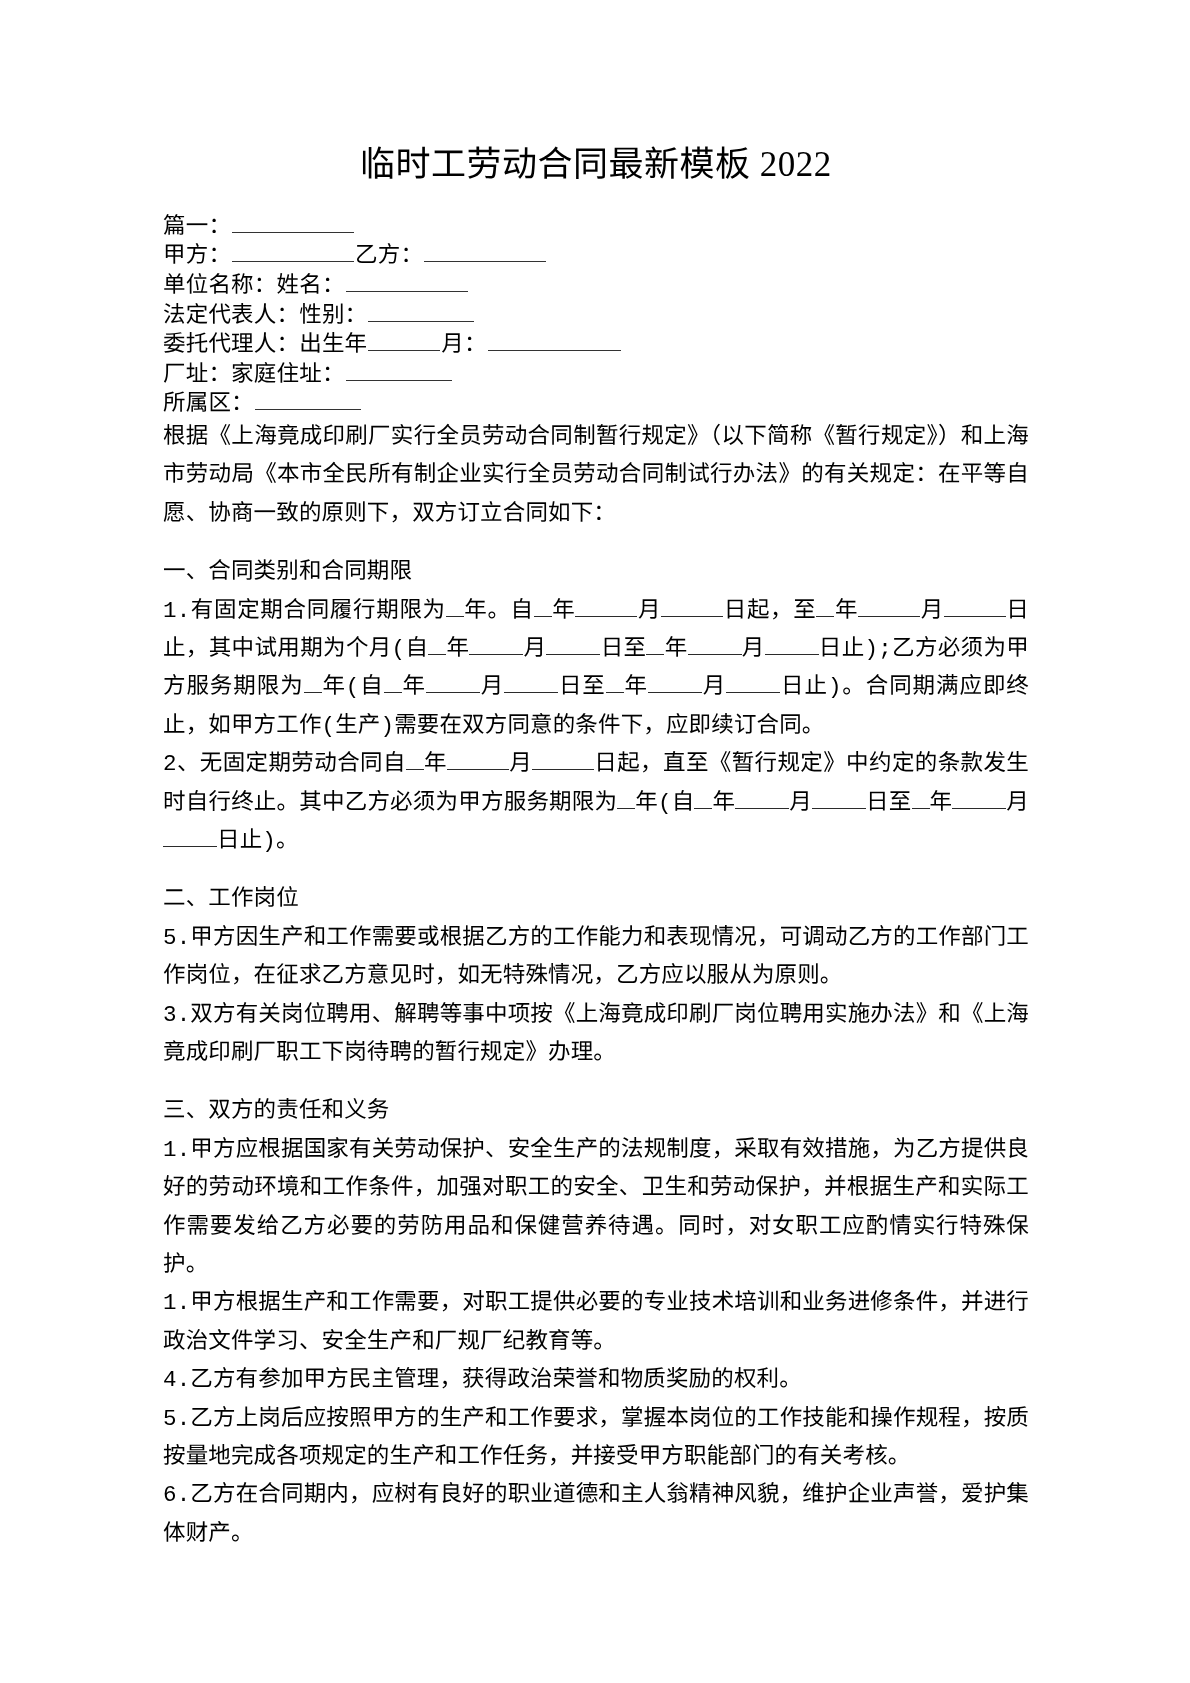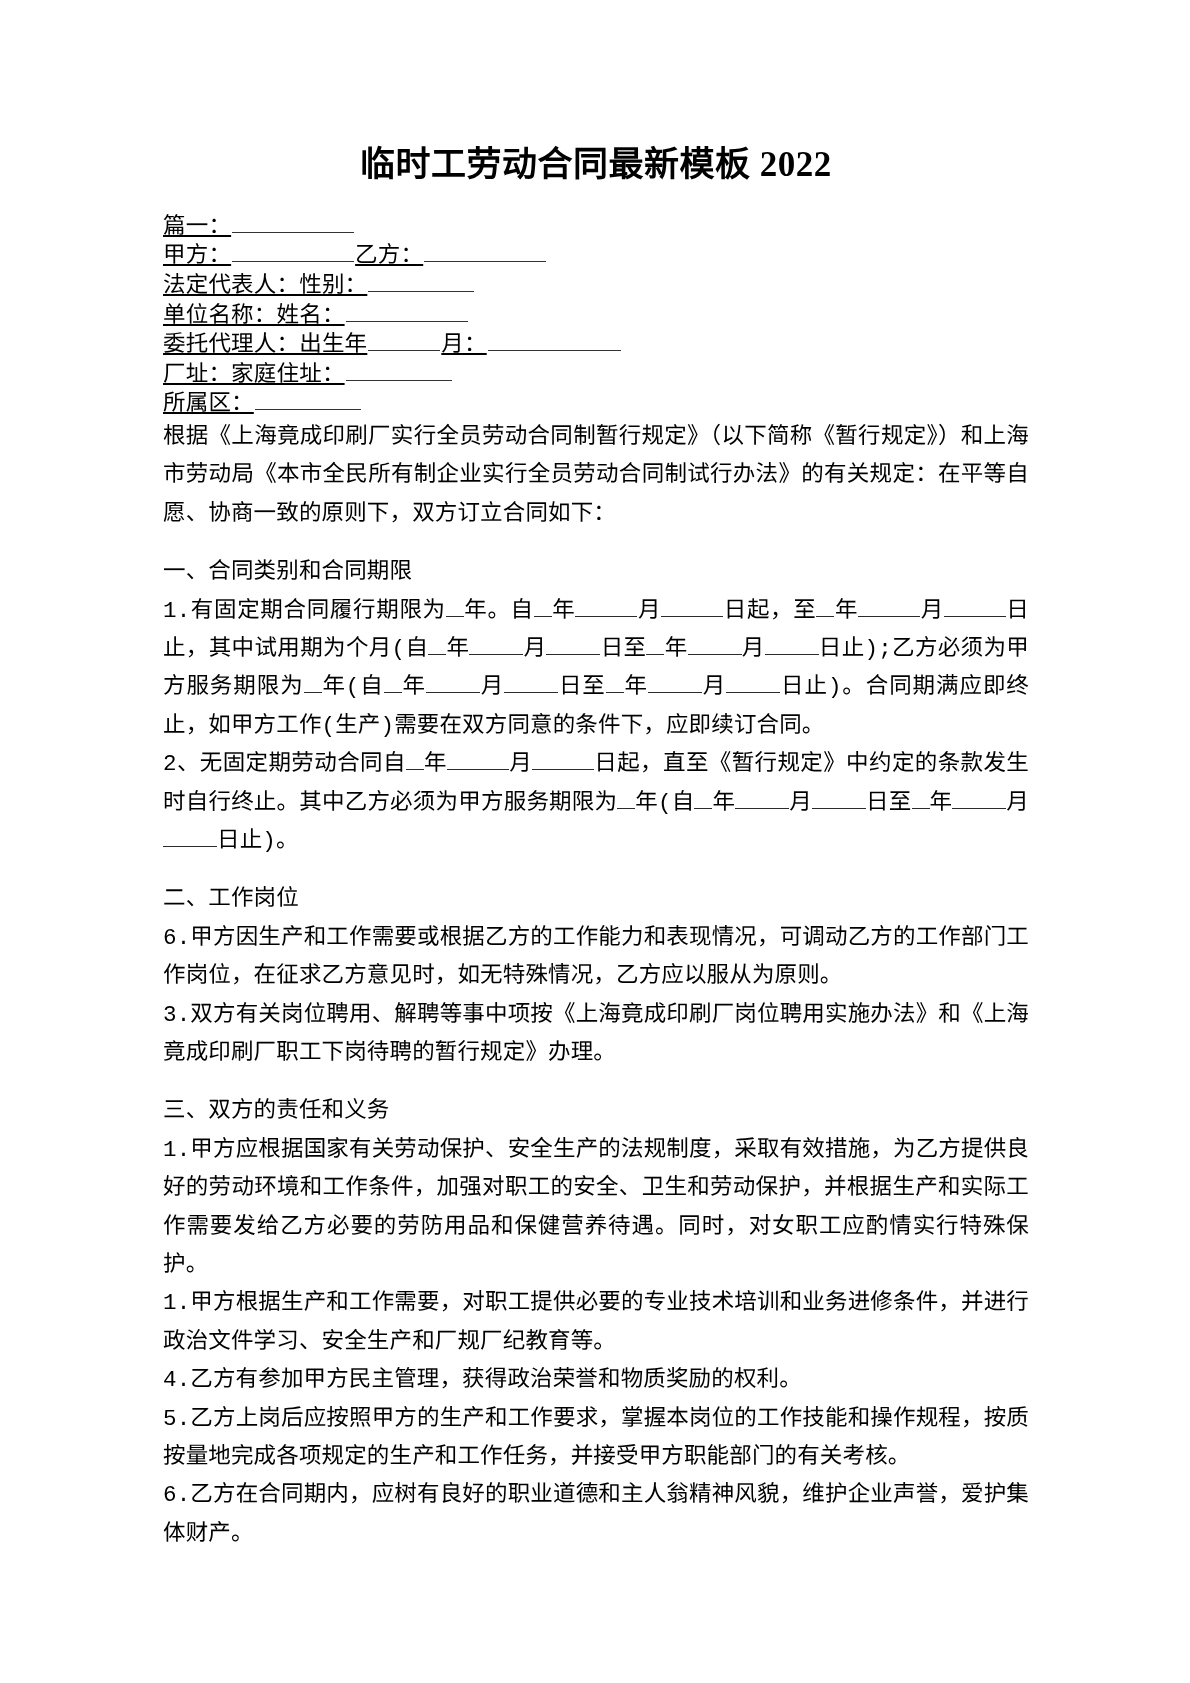--- a/index.html
+++ b/index.html
@@ -24,37 +24,36 @@
   }
   .content {
     position: absolute;
     left: 163px;
     top: 0;
     width: 866px;
   }
   .doc-title {
     text-align: center;
     font-size: 35px;
-    font-weight: bold;
+    font-weight: normal;
     letter-spacing: 0.5px;
     margin: 0;
     padding-top: 143px;
     padding-bottom: 0;
     line-height: 1.25;
     white-space: nowrap;
   }
   .field-block {
     margin-top: 24px;
   }
   .field-line {
     font-size: 22.5px;
     line-height: 29.6px;
     white-space: nowrap;
     letter-spacing: 0.2px;
-    text-decoration: underline;
   }
   .blank {
     display: inline-block;
     border-bottom: 1.4px solid #333;
     vertical-align: baseline;
     height: 0.92em;
     margin: 0 1px;
   }
   .b-sm  { width: 72px; }
   .b-md  { width: 106px; }
@@ -100,25 +99,25 @@
 
       <div class="field-line">
         <span>篇一：</span><span class="blank b-lg"></span>
       </div>
 
       <div class="field-line">
         <span>甲方：</span><span class="blank b-lg"></span><span>乙方：</span><span class="blank b-lg"></span>
       </div>
 
       <div class="field-line">
-        <span>法定代表人：性别：</span><span class="blank b-md"></span>
+        <span>单位名称：姓名：</span><span class="blank b-lg"></span>
       </div>
 
       <div class="field-line">
-        <span>单位名称：姓名：</span><span class="blank b-lg"></span>
+        <span>法定代表人：性别：</span><span class="blank b-md"></span>
       </div>
 
       <div class="field-line">
         <span>委托代理人：出生年</span><span class="blank b-sm"></span><span>月：</span><span class="blank b-xl"></span>
       </div>
 
       <div class="field-line">
         <span>厂址：家庭住址：</span><span class="blank b-md"></span>
       </div>
 
@@ -132,21 +131,21 @@
 
       <p class="para">根据《上海竟成印刷厂实行全员劳动合同制暂行规定》（以下简称《暂行规定》）和上海市劳动局《本市全民所有制企业实行全员劳动合同制试行办法》的有关规定：在平等自愿、协商一致的原则下，双方订立合同如下：</p>
 
       <p class="para section">一、合同类别和合同期限</p>
 
       <p class="para"><span>1.有固定期合同履行期限为</span><span class="inline-blank ib-1"></span><span>年。自</span><span class="inline-blank ib-1"></span><span>年</span><span class="inline-blank ib-3"></span><span>月</span><span class="inline-blank ib-3"></span><span>日起，至</span><span class="inline-blank ib-1"></span><span>年</span><span class="inline-blank ib-3"></span><span>月</span><span class="inline-blank ib-3"></span><span>日止，其中试用期为个月(自</span><span class="inline-blank ib-1"></span><span>年</span><span class="inline-blank ib-2"></span><span>月</span><span class="inline-blank ib-2"></span><span>日至</span><span class="inline-blank ib-1"></span><span>年</span><span class="inline-blank ib-2"></span><span>月</span><span class="inline-blank ib-2"></span><span>日止);乙方必须为甲方服务期限为</span><span class="inline-blank ib-1"></span><span>年(自</span><span class="inline-blank ib-1"></span><span>年</span><span class="inline-blank ib-2"></span><span>月</span><span class="inline-blank ib-2"></span><span>日至</span><span class="inline-blank ib-1"></span><span>年</span><span class="inline-blank ib-2"></span><span>月</span><span class="inline-blank ib-2"></span><span>日止)。合同期满应即终止，如甲方工作(生产)需要在双方同意的条件下，应即续订合同。</span></p>
 
       <p class="para"><span>2、无固定期劳动合同自</span><span class="inline-blank ib-1"></span><span>年</span><span class="inline-blank ib-3"></span><span>月</span><span class="inline-blank ib-3"></span><span>日起，直至《暂行规定》中约定的条款发生时自行终止。其中乙方必须为甲方服务期限为</span><span class="inline-blank ib-1"></span><span>年(自</span><span class="inline-blank ib-1"></span><span>年</span><span class="inline-blank ib-2"></span><span>月</span><span class="inline-blank ib-2"></span><span>日至</span><span class="inline-blank ib-1"></span><span>年</span><span class="inline-blank ib-2"></span><span>月</span><span class="inline-blank ib-2"></span><span>日止)。</span></p>
 
       <p class="para section">二、工作岗位</p>
-      <p class="para">6.甲方因生产和工作需要或根据乙方的工作能力和表现情况，可调动乙方的工作部门工作岗位，在征求乙方意见时，如无特殊情况，乙方应以服从为原则。</p>
+      <p class="para">5.甲方因生产和工作需要或根据乙方的工作能力和表现情况，可调动乙方的工作部门工作岗位，在征求乙方意见时，如无特殊情况，乙方应以服从为原则。</p>
       <p class="para">3.双方有关岗位聘用、解聘等事中项按《上海竟成印刷厂岗位聘用实施办法》和《上海竟成印刷厂职工下岗待聘的暂行规定》办理。</p>
 
       <p class="para section">三、双方的责任和义务</p>
       <p class="para">1.甲方应根据国家有关劳动保护、安全生产的法规制度，采取有效措施，为乙方提供良好的劳动环境和工作条件，加强对职工的安全、卫生和劳动保护，并根据生产和实际工作需要发给乙方必要的劳防用品和保健营养待遇。同时，对女职工应酌情实行特殊保护。</p>
       <p class="para">1.甲方根据生产和工作需要，对职工提供必要的专业技术培训和业务进修条件，并进行政治文件学习、安全生产和厂规厂纪教育等。</p>
       <p class="para">4.乙方有参加甲方民主管理，获得政治荣誉和物质奖励的权利。</p>
       <p class="para">5.乙方上岗后应按照甲方的生产和工作要求，掌握本岗位的工作技能和操作规程，按质按量地完成各项规定的生产和工作任务，并接受甲方职能部门的有关考核。</p>
       <p class="para">6.乙方在合同期内，应树有良好的职业道德和主人翁精神风貌，维护企业声誉，爱护集体财产。</p>
 
     </div>

